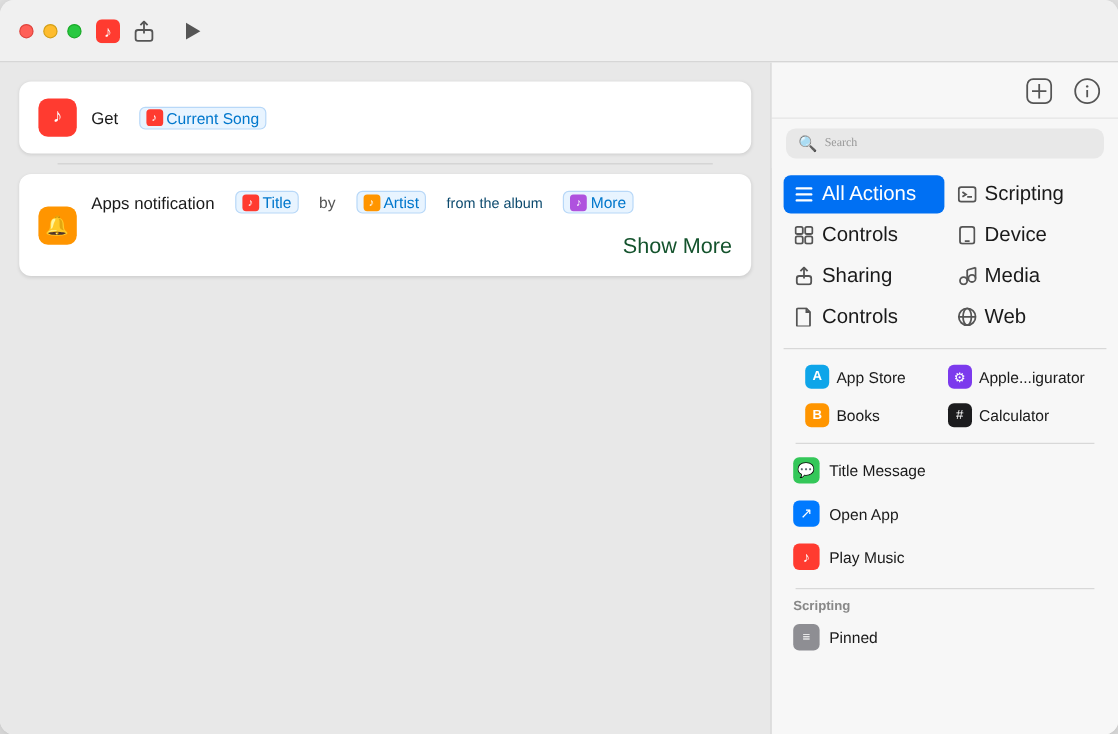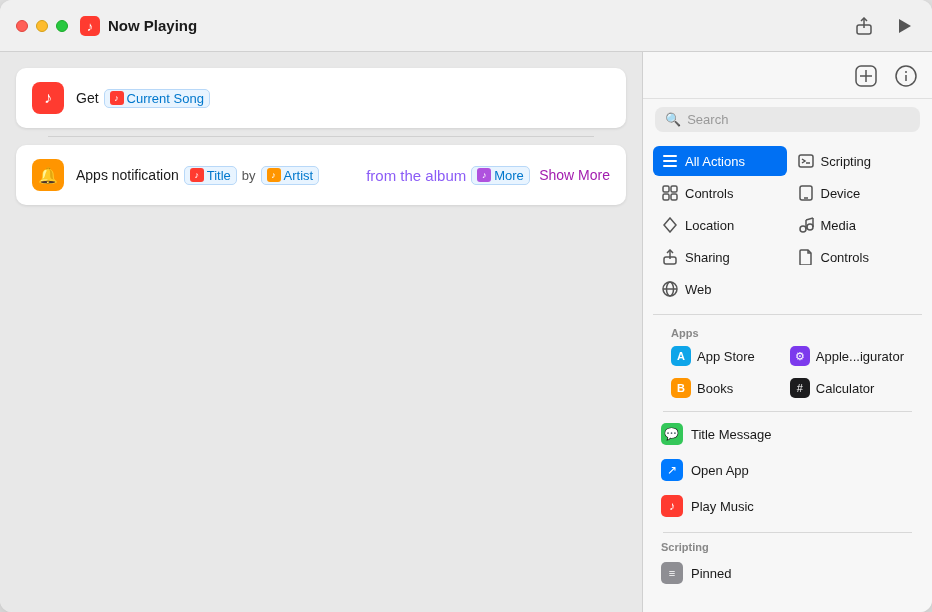--- a/index.html
+++ b/index.html
@@ -123,21 +123,21 @@
       flex-shrink: 0;
       font-size: 16px;
     }
 
     .action-icon.red { background: #ff3b30; }
     .action-icon.orange { background: #ff9500; }
 
     .action-content {
       display: flex;
       align-items: center;
-      gap: 5px;
+      gap: 17px;
       flex-wrap: wrap;
       flex: 1;
       font-size: 14px;
       color: #1a1a1a;
     }
 
     .action-label {
       font-weight: 500;
       color: #1a1a1a;
     }
@@ -165,22 +165,22 @@
       font-size: 9px;
       color: white;
     }
 
     .token-icon.red { background: #ff3b30; }
     .token-icon.orange { background: #ff9500; }
     .token-icon.purple { background: #af52de; }
 
     .show-more-btn {
       margin-left: auto;
-      font-size: 14px;
-      color: #a21caf;
+      font-size: 18px;
+      color: #14532d;
       cursor: pointer;
       white-space: nowrap;
     }
 
     
     .action-divider {
       height: 1px;
       background: #d0d0d0;
       margin: 0 32px;
     }
@@ -226,43 +226,44 @@
       background: #e8e8e8;
       border-radius: 8px;
       padding: 5px 10px;
       gap: 6px;
     }
 
     .search-input-wrapper input {
       border: none;
       background: transparent;
       outline: none;
-      font-size: 13px;
+      font-size: 10px;
       color: #333;
       width: 100%;
+      font-family: Liberation Serif, serif;
     }
 
     .search-input-wrapper input::placeholder { color: #999; }
 
     
     .categories-grid {
       display: grid;
       grid-template-columns: 1fr 1fr;
       gap: 2px;
       padding: 6px 10px;
     }
 
     .category-item {
       display: flex;
       align-items: center;
       gap: 6px;
       padding: 6px 8px;
       border-radius: 6px;
       cursor: pointer;
-      font-size: 13px;
+      font-size: 17px;
       color: #1a1a1a;
     }
 
     .category-item.active {
       background: #0070f3;
       color: white;
     }
 
     .category-icon {
       width: 18px;
@@ -383,21 +384,20 @@
       <div class="traffic-light close"></div>
       <div class="traffic-light minimize"></div>
       <div class="traffic-light maximize"></div>
     </div>
     <div class="titlebar-app-icon">
       <svg width="20" height="20" viewBox="0 0 20 20">
         <rect width="20" height="20" rx="5" fill="#ff3b30"></rect>
         <text x="10" y="15" text-anchor="middle" fill="white" font-size="13">♪</text>
       </svg>
     </div>
-    <span class="titlebar-title">Now Playing</span>
     <div class="titlebar-actions">
       <div class="titlebar-btn">
         <svg width="18" height="18" viewBox="0 0 18 18" fill="none">
           <rect x="2" y="8" width="14" height="9" rx="2" stroke="#555" stroke-width="1.5" fill="none"></rect>
           <line x1="9" y1="1" x2="9" y2="11" stroke="#555" stroke-width="1.5"></line>
           <polyline points="6,4 9,1 12,4" stroke="#555" stroke-width="1.5" fill="none"></polyline>
         </svg>
       </div>
       <div class="titlebar-btn">
         <svg width="16" height="16" viewBox="0 0 16 16" fill="#555">
@@ -434,21 +434,21 @@
           <span class="action-label">Apps notification</span>
           <span class="token">
             <span class="token-icon red">♪</span>
             <span>Title</span>
           </span>
           <span style="font-size:13px; color:#555;">by</span>
           <span class="token">
             <span class="token-icon orange">♪</span>
             <span>Artist</span>
           </span>
-          <span style="font-size:15px; color:#8b5cf6;margin-left:42px;">from the album</span>
+          <span style="font-size:12px; color:#0c4a6e;">from the album</span>
           <span class="token">
             <span class="token-icon purple">♪</span>
             <span>More</span>
           </span>
           <span class="show-more-btn">Show More</span>
         </div>
       </div>
     </div>
 
     <div class="actions-panel">
@@ -516,55 +516,47 @@
         <div class="category-item">
           <span class="category-icon">
             <svg width="14" height="16" viewBox="0 0 14 16" fill="none" stroke="#555" stroke-width="1.5">
               <rect x="1" y="1" width="12" height="14" rx="2"></rect>
               <line x1="5" y1="13" x2="9" y2="13"></line>
             </svg>
           </span>
           <span>Device</span>
         </div>
 
+
         <div class="category-item">
           <span class="category-icon">
-            <svg width="14" height="16" viewBox="0 0 14 16" fill="none" stroke="#555" stroke-width="1.5">
-              <polygon points="1,8 7,1 13,8 7,15"></polygon>
-            </svg>
-          </span>
-          <span>Location</span>
+            <svg width="16" height="16" viewBox="0 0 16 16" fill="none" stroke="#555" stroke-width="1.5">
+              <rect x="2" y="8" width="12" height="7" rx="2"></rect>
+              <line x1="8" y1="1" x2="8" y2="10"></line>
+              <polyline points="5,4 8,1 11,4"></polyline>
+            </svg>
+          </span>
+          <span>Sharing</span>
         </div>
 
         <div class="category-item">
           <span class="category-icon">
             <svg width="16" height="16" viewBox="0 0 16 16" fill="none" stroke="#555" stroke-width="1.5">
               <circle cx="5" cy="12" r="3"></circle>
               <circle cx="12" cy="10" r="3"></circle>
               <line x1="8" y1="12" x2="8" y2="3"></line>
               <line x1="15" y1="10" x2="15" y2="1"></line>
               <line x1="8" y1="3" x2="15" y2="1"></line>
             </svg>
           </span>
           <span>Media</span>
         </div>
 
         <div class="category-item">
           <span class="category-icon">
-            <svg width="16" height="16" viewBox="0 0 16 16" fill="none" stroke="#555" stroke-width="1.5">
-              <rect x="2" y="8" width="12" height="7" rx="2"></rect>
-              <line x1="8" y1="1" x2="8" y2="10"></line>
-              <polyline points="5,4 8,1 11,4"></polyline>
-            </svg>
-          </span>
-          <span>Sharing</span>
-        </div>
-
-        <div class="category-item">
-          <span class="category-icon">
             <svg width="14" height="16" viewBox="0 0 14 16" fill="none" stroke="#555" stroke-width="1.5">
               <path d="M2,1 h7 l3,3 v11 a1,1 0 0,1 -1,1 h-9 a1,1 0 0,1 -1,-1 v-13 a1,1 0 0,1 1,-1 z"></path>
               <polyline points="9,1 9,4 12,4"></polyline>
             </svg>
           </span>
           <span>Controls</span>
         </div>
 
         <div class="category-item">
           <span class="category-icon">
@@ -576,21 +568,20 @@
           </span>
           <span>Web</span>
         </div>
       </div>
 
       <div class="sidebar-divider"></div>
 
       <div class="actions-scroll">
 
         <div class="apps-section">
-          <div class="section-label">Apps</div>
           <div class="apps-grid">
             <div class="app-item">
               <div class="app-icon bg-appstore">
                 <span style="font-size:11px; font-weight:bold;">A</span>
               </div>
               <span>App Store</span>
             </div>
             <div class="app-item">
               <div class="app-icon bg-configurator">
                 <span style="font-size:11px;">⚙</span>

